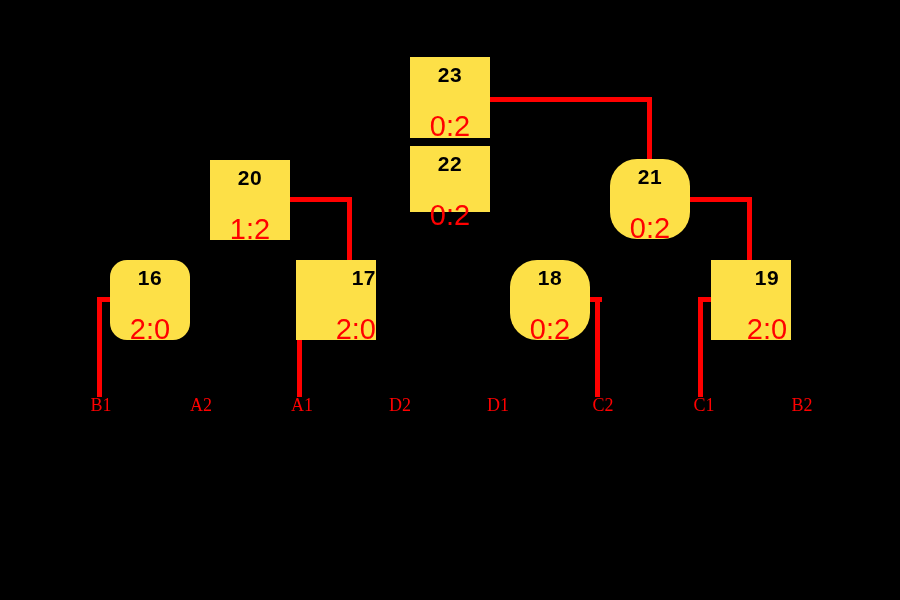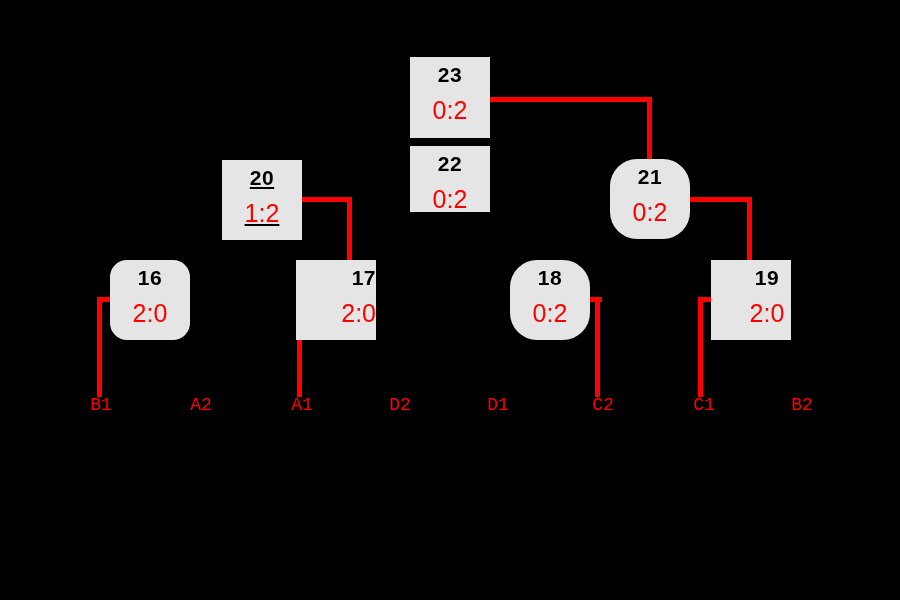--- a/index.html
+++ b/index.html
@@ -8,48 +8,48 @@
     width: 900px;
     height: 600px;
     background: #000000;
     overflow: hidden;
     font-family: "Liberation Sans", sans-serif;
   }
   .match {
     position: absolute;
     width: 80px;
     height: 80px;
-    background: #e5e5e5;
+    background: #fde047;
     display: flex;
     flex-direction: column;
     align-items: center;
     box-sizing: border-box;
   }
   .match .num {
     margin-top: 5px;
     line-height: 26px;
     font-size: 21px;
     font-weight: bold;
     color: #000000;
     letter-spacing: 0.5px;
     font-family: "Liberation Sans", sans-serif;
   }
   .match .score {
-    margin-top: 7px;
+    margin-top: 23px;
     line-height: 30px;
-    font-size: 25px;
+    font-size: 29px;
     color: #ff0000;
     font-family: "Liberation Sans", sans-serif;
   }
   
   #m16 { left: 110px; top: 260px; border-radius: 17px; }
   #m17 { left: 296px; top: 260px; align-items: flex-end; }
   #m18 { left: 510px; top: 260px; border-radius: 27px; }
   #m19 { left: 711px; top: 260px; padding-left: 32px; }
-  #m20 { left: 222px; top: 160px; text-decoration: underline; }
+  #m20 { left: 210px; top: 160px; }
   #m21 { left: 610px; top: 159px; border-radius: 27px; }
   #m22 { left: 410px; top: 146px; height: 66px; }
   #m23 { left: 410px; top: 57px;  height: 81px; }
 
   .line {
     position: absolute;
     background: #ff0000;
   }
   
   #c23h { left: 490px; top: 97px;  width: 162px; height: 5px; }
@@ -70,21 +70,21 @@
   #c18h { left: 590px; top: 297px; width: 12px;  height: 5px; }
   #c18v { left: 595px; top: 297px; width: 5px;   height: 100px; }
   
   #c19h { left: 698px; top: 297px; width: 13px;  height: 5px; }
   #c19v { left: 698px; top: 297px; width: 5px;   height: 100px; }
 
   .seed {
     position: absolute;
     top: 396px;
     transform: translateX(-50%);
-    font-family: Liberation Mono, monospace;
+    font-family: Liberation Serif, serif;
     font-size: 18px;
     line-height: 18px;
     color: #ff0000;
     white-space: nowrap;
   }
   #s0 { left: 101px; }
   #s1 { left: 201px; }
   #s2 { left: 302px; }
   #s3 { left: 400px; }
   #s4 { left: 498px; text-align: center; }

